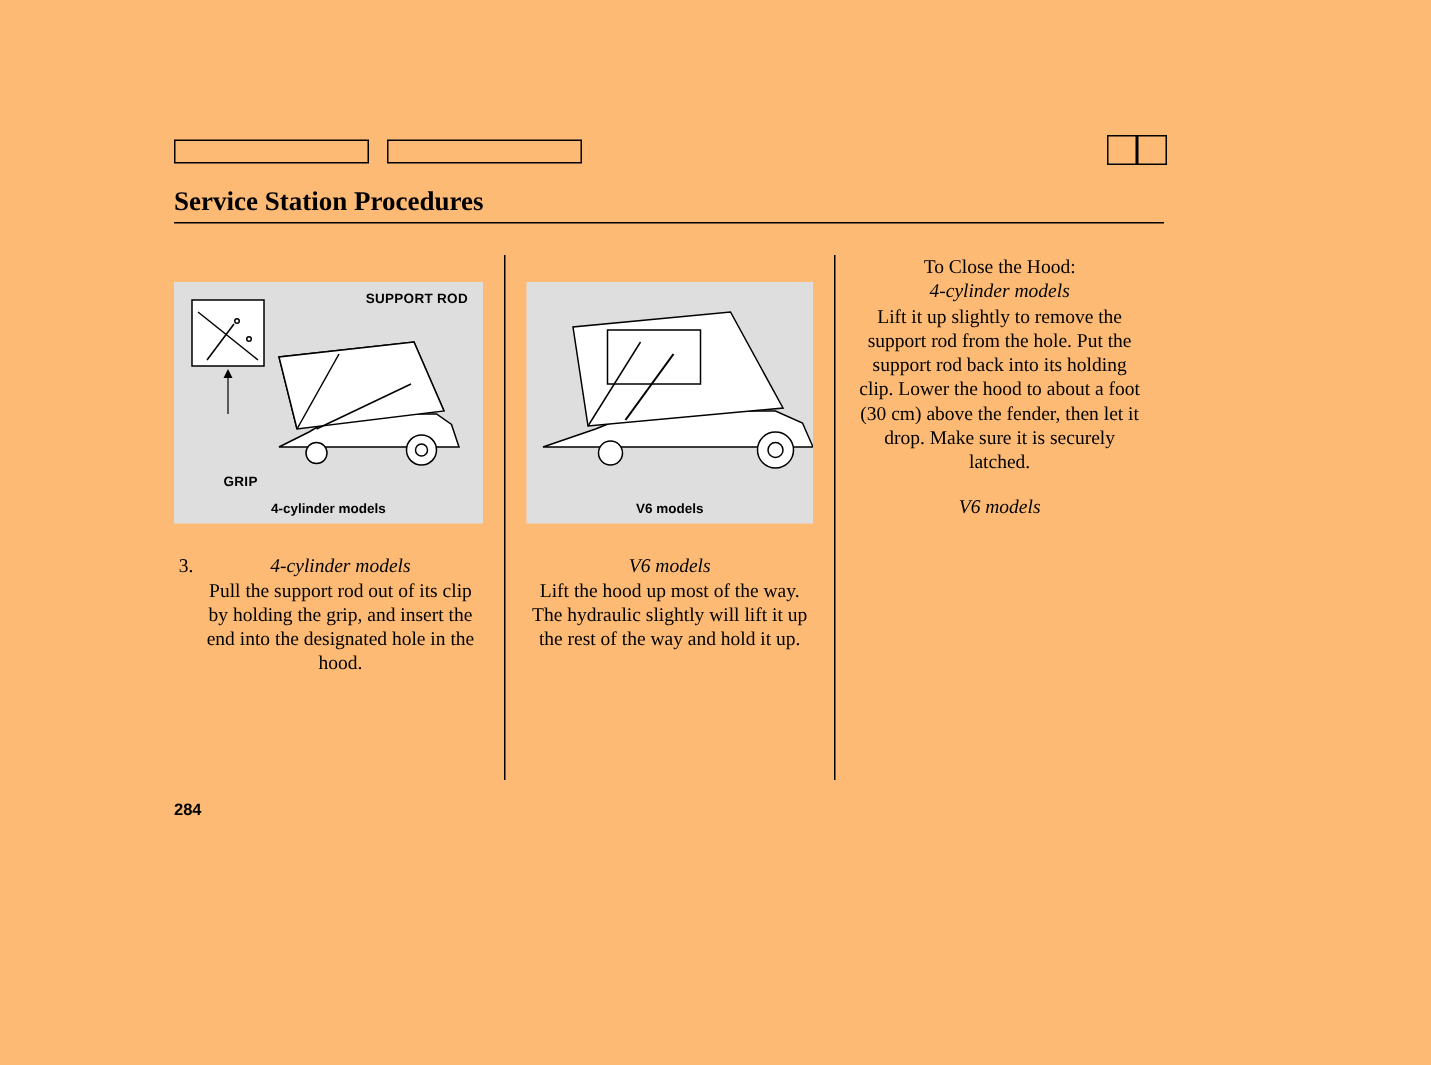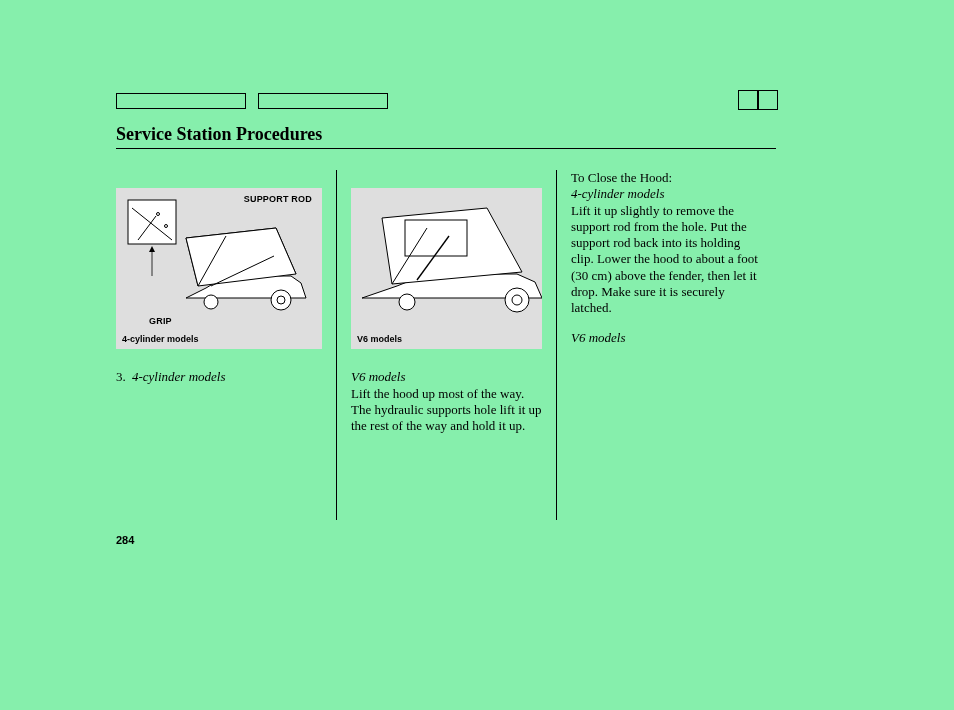--- a/index.html
+++ b/index.html
@@ -7,21 +7,21 @@
     padding: 0;
     background: #fff;
     font-family: Georgia, "Times New Roman", serif;
     color: #000;
   }
   .page {
     position: relative;
     width: 954px;
     height: 710px;
     margin: 0 auto;
-    background: #86efac;
+    background: #fdba74;
   }
   
   .top-box {
     position: absolute;
     border: 1.5px solid #000;
     height: 16px;
     box-sizing: border-box;
   }
   .top-box.left  { left: 116px; top: 93px; width: 130px; }
   .top-box.mid   { left: 258px; top: 93px; width: 130px; }
@@ -53,20 +53,21 @@
     display: flex;
     flex-direction: row;
     font-size: 13px;
     line-height: 1.25;
   }
   .col {
     width: 33.33%;
     box-sizing: border-box;
     padding: 0 14px 0 0;
     position: relative;
+    text-align: center;
   }
   .col + .col {
     border-left: 0.8px solid #000;
     padding-left: 14px;
   }
 
   .fig {
     background: #dedede;
     width: 100%;
     box-sizing: border-box;
@@ -176,20 +177,21 @@
         </svg>
 
         <span class="labels callout-grip">GRIP</span>
         <div class="caption">4-cylinder models</div>
       </div>
 
       <div class="num-item">
         <div class="num">3.</div>
         <div class="body">
           <span class="italic">4-cylinder models</span><br>
+          <span>Pull the support rod out of its clip by holding the grip, and insert the end into the designated hole in the hood.</span>
         </div>
       </div>
     </div>
 
     <div class="col">
       <div class="fig">
         <svg width="185" height="130" viewBox="0 0 185 130">
           <g stroke="#000" stroke-width="1" fill="#fff">
             <path d="M5 100 L185 100 L178 84 L160 76 L70 76 L40 88 Z"></path>
 
@@ -202,21 +204,21 @@
 
             <line x1="60" y1="82" x2="92" y2="38" stroke-width="1.4"></line>
           </g>
         </svg>
         <div class="caption">V6 models</div>
       </div>
 
       <div class="num-item" style="margin-top:20px">
         <div class="body" style="margin-left:0">
           <span class="italic">V6 models</span><br>
-          <span>Lift the hood up most of the way. The hydraulic supports hole lift it up the rest of the way and hold it up.</span>
+          <span>Lift the hood up most of the way. The hydraulic slightly will lift it up the rest of the way and hold it up.</span>
         </div>
       </div>
     </div>
 
     <div class="col">
       <div class="close-head">To Close the Hood:</div>
       <div class="italic">4-cylinder models</div>
       <div>Lift it up slightly to remove the support rod from the hole. Put the support rod back into its holding clip. Lower the hood to about a foot (30 cm) above the fender, then let it drop. Make sure it is securely latched.</div>
 
       <div class="para italic" style="margin-top:14px">V6 models</div>

